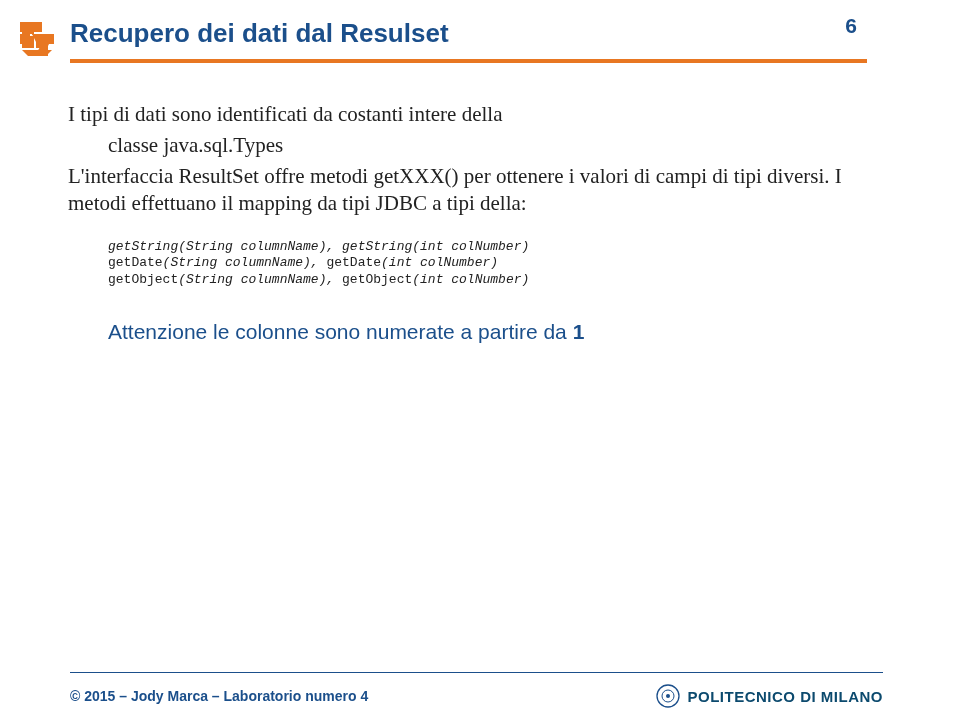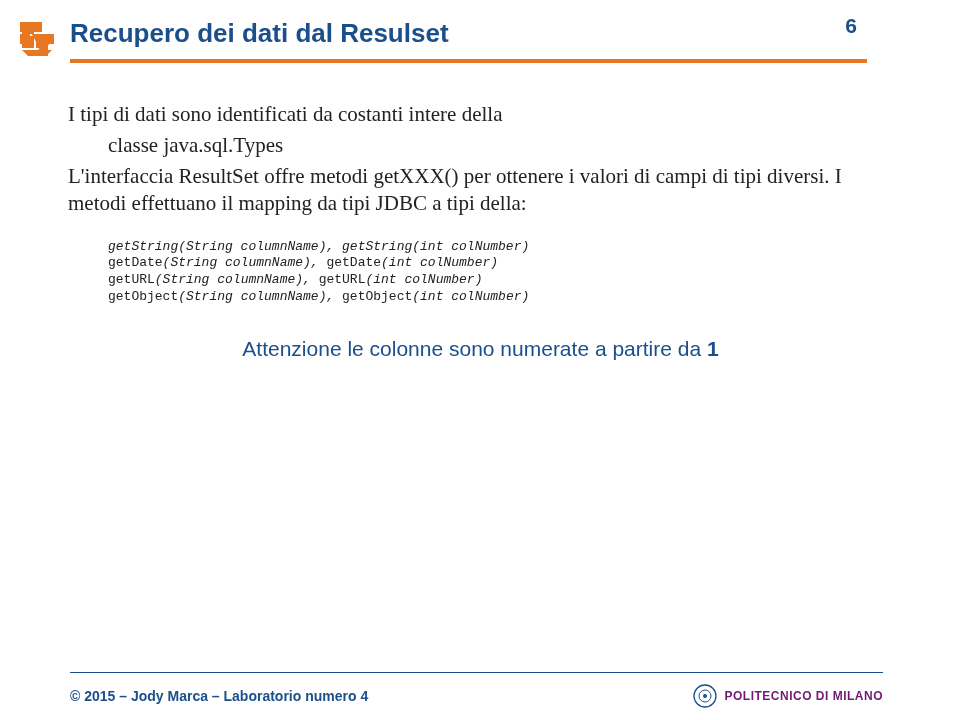--- a/index.html
+++ b/index.html
@@ -72,21 +72,20 @@
     padding-left: 40px;
     line-height: 1.3;
   }
   .codeblock .b { font-weight: normal; }
   .italic { font-style: italic; }
   .note {
     color: #1b4f8b;
     font-size: 21px;
     margin-top: 30px;
     padding-left: 40px;
-    text-align: center;
   }
   .note .b { font-weight: bold; }
   .footer {
     position: absolute;
     left: 0; right: 0; bottom: 0;
     height: 48px;
     display: flex;
     align-items: center;
     justify-content: space-between;
     padding: 0 34px 0 70px;
@@ -107,22 +106,22 @@
   .brand {
     display: flex;
     align-items: center;
   }
   .brand-mark {
     width: 24px;
     height: 24px;
     margin-right: 8px;
   }
   .brand-text {
-    color: #701a75;
-    font-size: 12px;
+    color: #0c4a6e;
+    font-size: 15px;
     font-weight: bold;
     letter-spacing: 0.5px;
   }
 </style>
 </head>
 <body>
 
 <div class="slide">
 
   <div class="header-row">
@@ -162,21 +161,20 @@
   </div>
 
   <div class="content">
     <p>I tipi di dati sono identificati da costanti intere della</p>
     <p class="indent1">classe java.sql.Types</p>
     <p style="margin-top:2px;">L'interfaccia ResultSet offre metodi getXXX() per ottenere i valori di campi di tipi diversi. I metodi effettuano il mapping da tipi JDBC a tipi della:</p>
 
     <div class="codeblock">
       <div class="italic">getString(String columnName), getString(int colNumber)</div>
       <div><span class="b">getDate</span><span class="italic">(String columnName), </span><span class="b">getDate</span><span class="italic">(int colNumber)</span></div>
-      <div><span class="b">getURL</span><span class="italic">(String columnName), </span><span class="b">getURL</span><span class="italic">(int colNumber)</span></div>
       <div><span class="b">getObject</span><span class="italic">(String columnName), </span><span class="b">getObject</span><span class="italic">(int colNumber)</span></div>
     </div>
 
     <div class="note">
       <span>Attenzione le colonne sono numerate a partire da </span><span class="b">1</span>
     </div>
   </div>
 
   <div class="footer">
     <div class="footer-line"></div>

